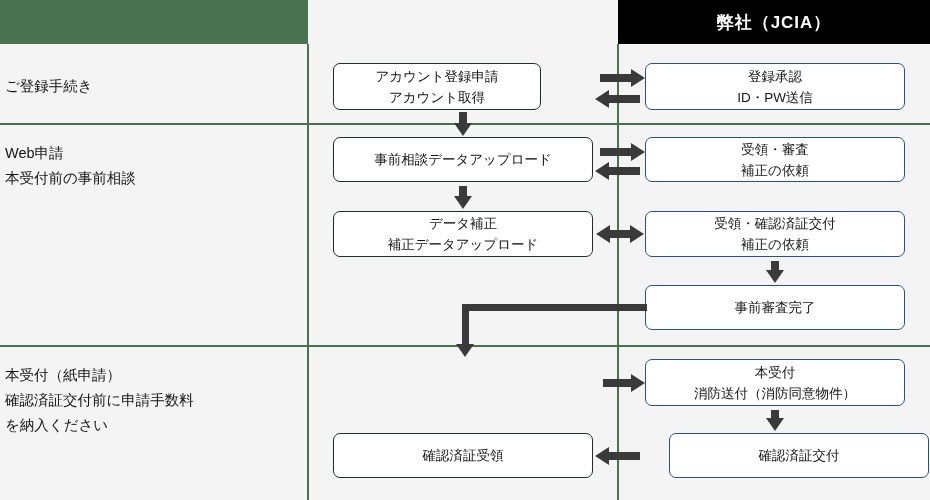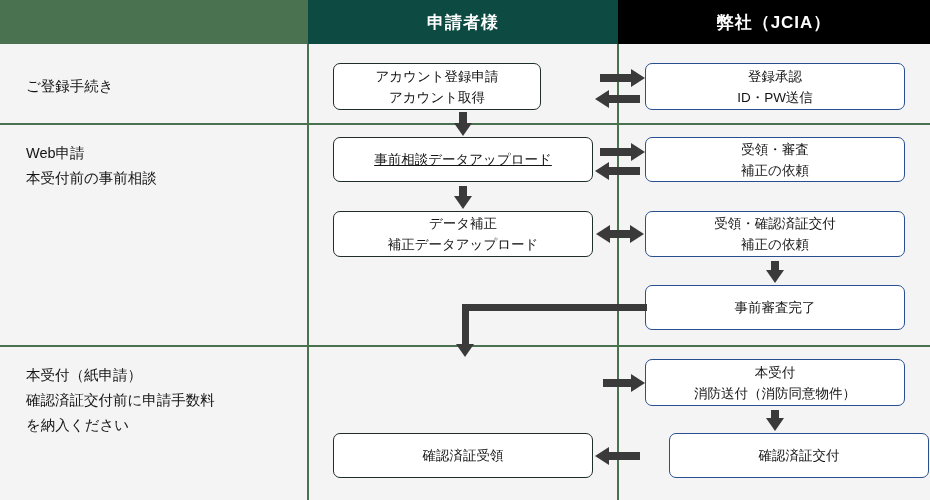--- a/index.html
+++ b/index.html
@@ -57,21 +57,21 @@
     width: 930px;
     height: 2px;
     background: #4a7150;
   }
   #hline-1 { top: 123px; }
   #hline-2 { top: 345px; }
 
   
   .stage-label {
     position: absolute;
-    left: 26px;
+    left: 5px;
     width: 280px;
     font-size: 14.5px;
     line-height: 25px;
     color: #141414;
     white-space: pre-line;
   }
   #stage-label-0 { top: 74px; }
   #stage-label-1 { top: 141px; }
   #stage-label-2 { top: 363px; }
 
@@ -160,39 +160,38 @@
     border-right: 9px solid transparent;
     border-top: 13px solid #3a3a3a;
   }
 </style>
 </head>
 <body>
 
 <div id="flow-root">
 
   <div class="hdr" id="hdr-stage"></div>
-  <div class="hdr" id="hdr-applicant">申請者様</div>
   <div class="hdr" id="hdr-jcia">弊社（JCIA）</div>
 
   <div class="vline" id="vline-1"></div>
   <div class="vline" id="vline-2"></div>
   <div class="hline" id="hline-1"></div>
   <div class="hline" id="hline-2"></div>
 
   <div class="stage-label" id="stage-label-0">ご登録手続き</div>
   <div class="stage-label" id="stage-label-1">Web申請
 本受付前の事前相談</div>
   <div class="stage-label" id="stage-label-2">本受付（紙申請）
 確認済証交付前に申請手数料
 を納入ください</div>
 
   <div class="node applicant" style="left:333px; top:63px; width:208px; height:47px;">アカウント登録申請
 アカウント取得</div>
 
-  <div class="node applicant" style="left:333px; top:137px; width:260px; height:45px;text-decoration:underline;">事前相談データアップロード</div>
+  <div class="node applicant" style="left:333px; top:137px; width:260px; height:45px;">事前相談データアップロード</div>
 
   <div class="node applicant" style="left:333px; top:211px; width:260px; height:46px;">データ補正
 補正データアップロード</div>
 
 
   <div class="node applicant" style="left:333px; top:433px; width:260px; height:45px;">確認済証受領</div>
 
   <div class="node jcia" style="left:645px; top:63px; width:260px; height:47px;">登録承認
 ID・PW送信</div>
 

